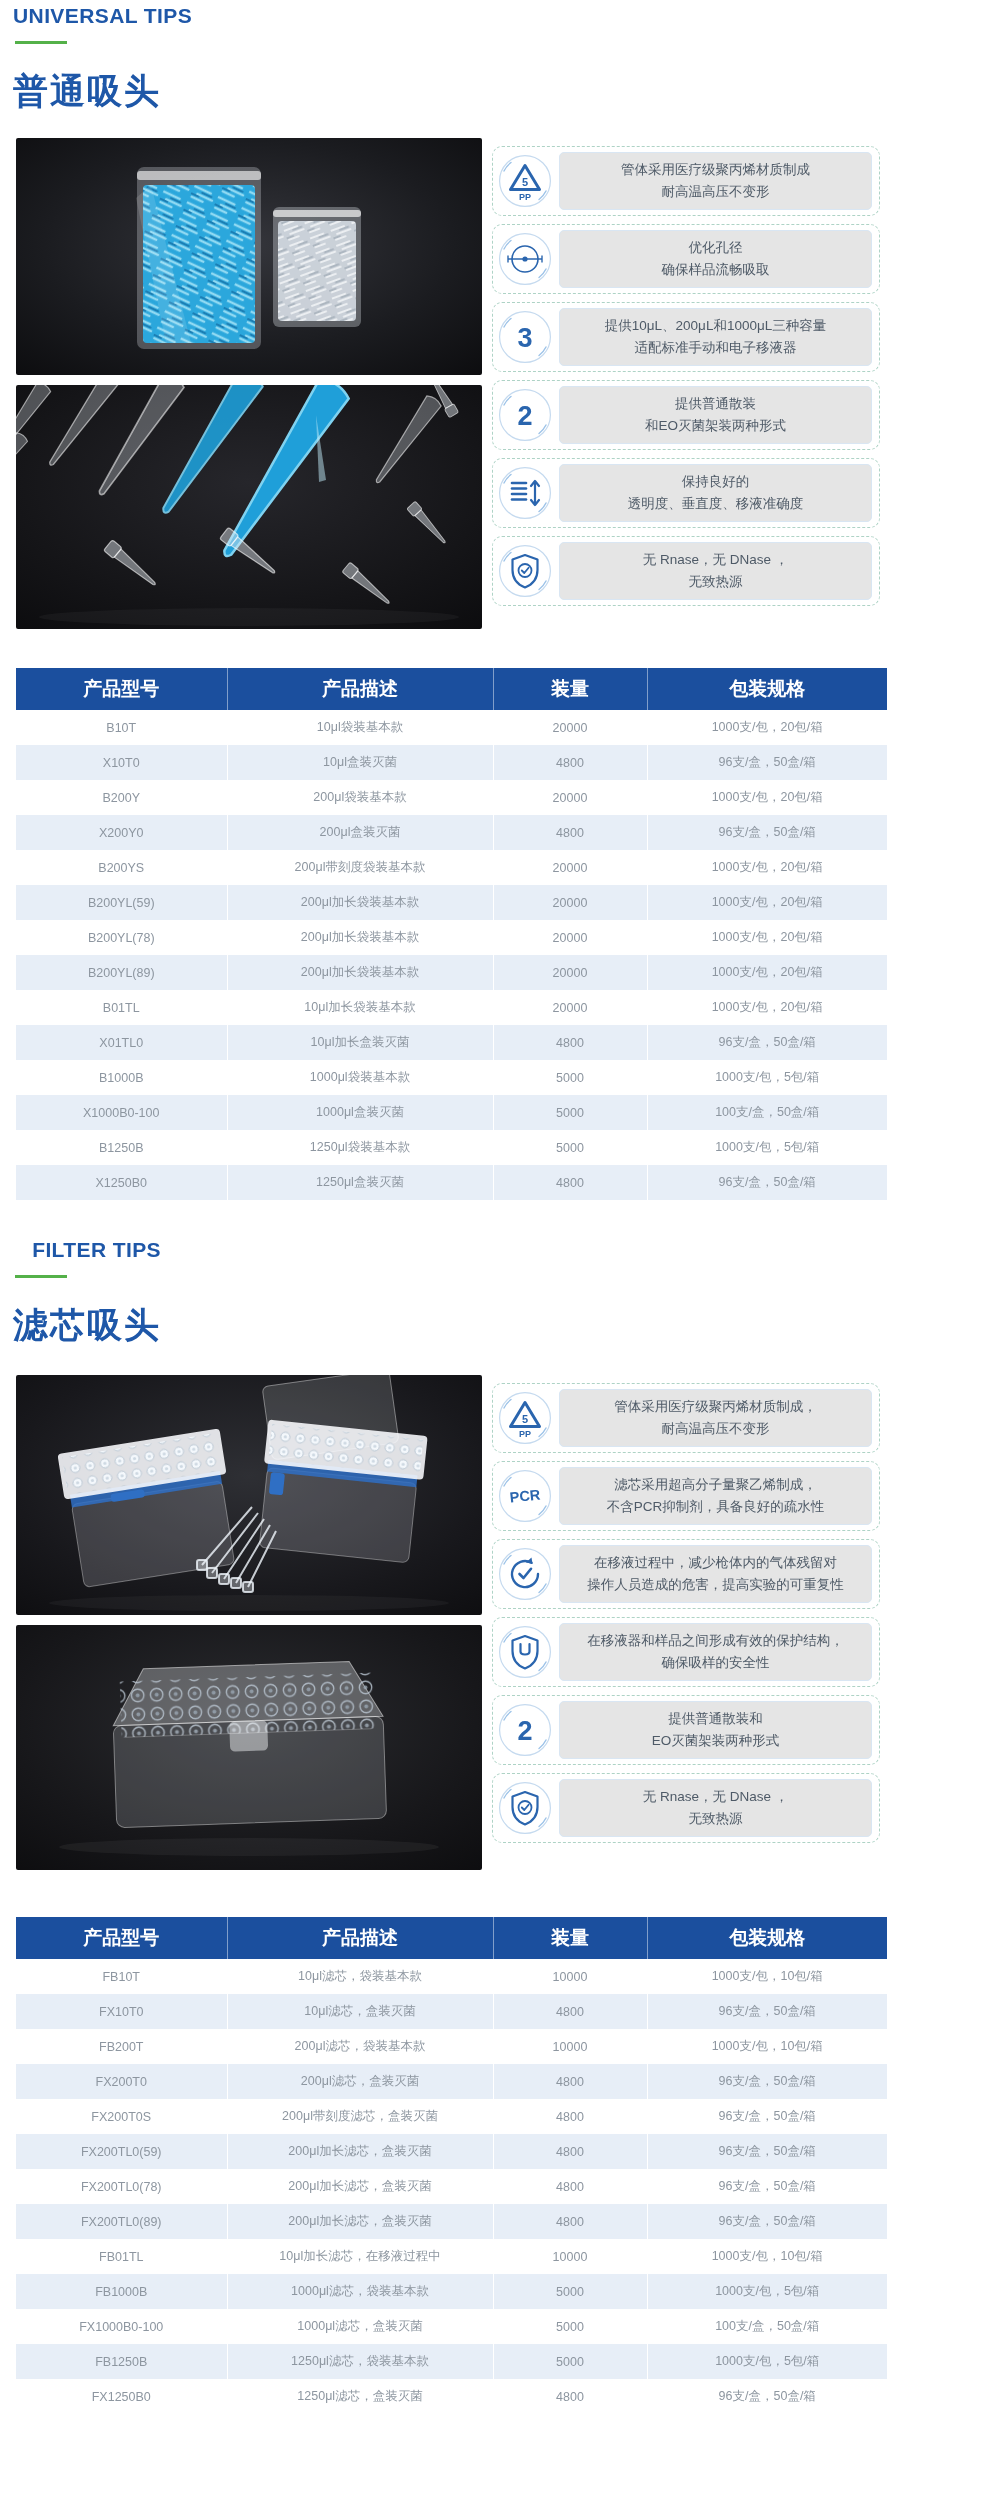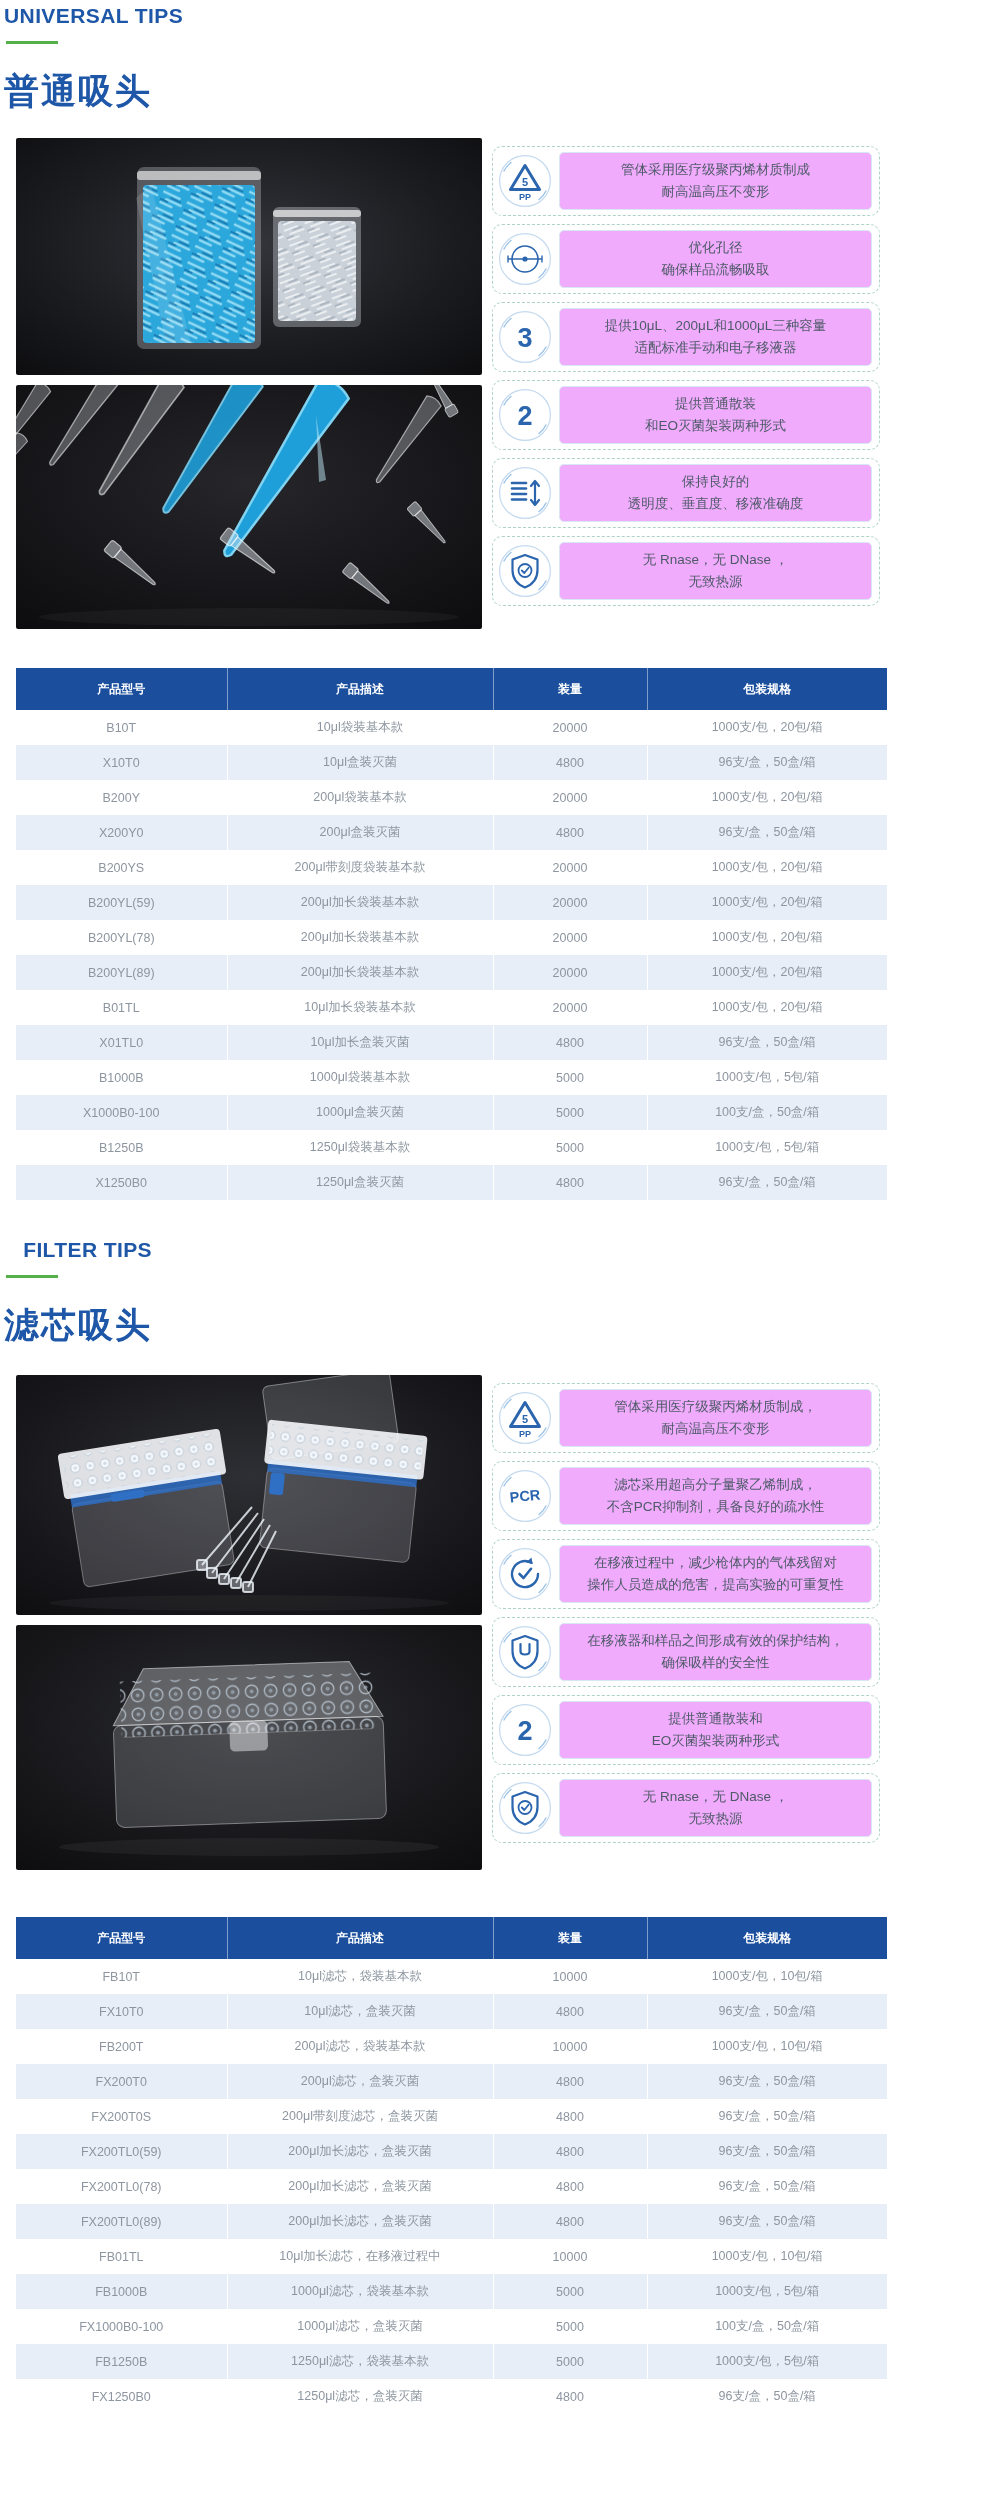--- a/index.html
+++ b/index.html
@@ -2,21 +2,21 @@
 <html><head>
 <meta charset="utf-8">
 <style>
   html,body { margin:0; padding:0; background:#ffffff; }
   .page {
     position:relative; width:990px; height:2495px; margin:0 auto;
     background:#fff; overflow:hidden;
     font-family:"Liberation Sans","DejaVu Sans",sans-serif;
   }
   
-  .sec-header { position:absolute; left:4px; }
+  .sec-header { position:absolute; left:13px; }
   #sec1-header { top:4px; }
   #sec2-header { top:1238px;text-align:right; }
   .eyebrow { font-size:21px; font-weight:bold; color:#1e57a8; letter-spacing:.4px; }
   .rule { width:52px; height:3px; background:#54b149; margin:13px 0 0 2px; }
   .cn-title { font-size:35px; font-weight:bold; color:#1e57a8; margin-top:24px; letter-spacing:2px; }
 
   
   .photo-col { position:absolute; left:16px; width:466px; }
   #photos1 { top:138px; }
   #photos2 { top:1375px; }
@@ -26,32 +26,32 @@
   .features { position:absolute; left:492px; width:388px; display:flex; flex-direction:column; gap:8px; }
   #features1 { top:146px; }
   #features2 { top:1383px; }
   .feature {
     box-sizing:border-box; min-height:70px; background:#fff;
     border:1px dashed #aed3c6; border-radius:10px;
     display:flex; align-items:center; gap:7px; padding:5px 7px 5px 5px;
   }
   .f-icon { width:54px; height:54px; flex:0 0 54px; }
   .f-text {
-    box-sizing:border-box; flex:1; align-self:stretch; background:#f0abfc;
+    box-sizing:border-box; flex:1; align-self:stretch; background:#e5e5e5;
     border:1px solid #d9e6f3; border-radius:5px;
     display:flex; flex-direction:column; justify-content:center;
     text-align:center; font-size:13.5px; color:#4e5a67; line-height:1.6; padding:5px 4px;
   }
 
   
   .ptable { position:absolute; left:16px; width:871px; border-collapse:collapse; table-layout:fixed; }
   #table1 { top:668px; }
   #table2 { top:1917px; }
   .ptable th {
-    background:#1b4f9e; color:#fff; font-size:12px; font-weight:bold; height:40px;
+    background:#1b4f9e; color:#fff; font-size:19px; font-weight:bold; height:40px;
     border-right:1px solid rgba(255,255,255,.45); text-align:center;
   }
   .ptable th:last-child { border-right:none;margin-top:8px; }
   .ptable td {
     height:33px; text-align:center; font-size:12.5px; color:#8d96a0;
     border-right:1px solid #fff;
   }
   .ptable td:last-child { border-right:none; }
   .ptable tbody tr:nth-child(even) { background:#e7eef7; }
 </style>

